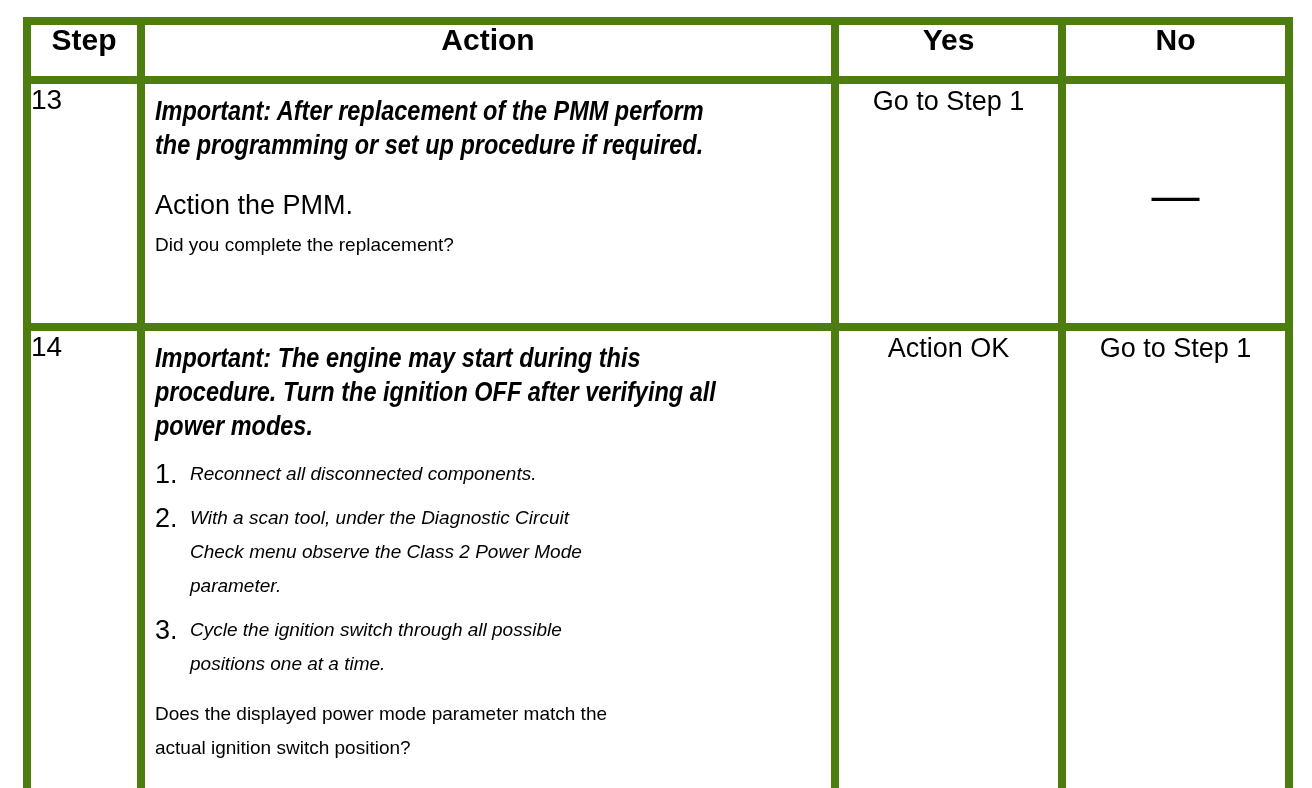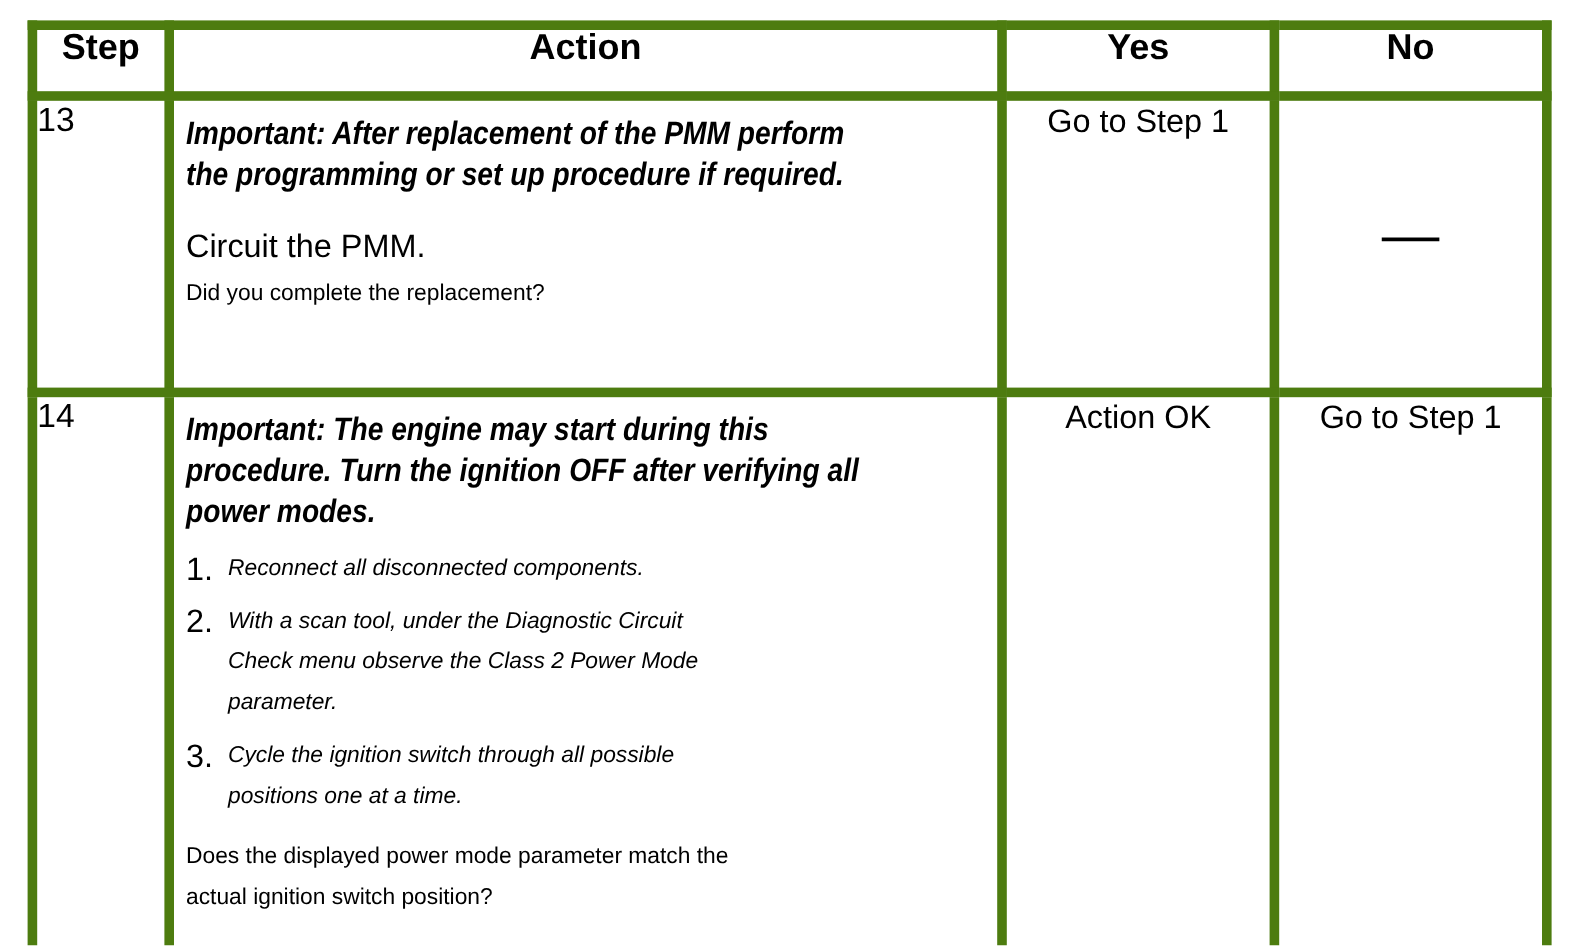--- a/index.html
+++ b/index.html
@@ -132,21 +132,21 @@
         <th class="hdr">No</th>
       </tr>
     </thead>
     <tbody>
       <tr style="height:247px">
         <td class="step-cell">13</td>
         <td class="action-cell">
           <div class="cell-flex">
             <p class="important">Important: After replacement of the PMM perform
 the programming or set up procedure if required.</p>
-            <p class="body-text">Circuit the PMM.</p>
+            <p class="body-text">Action the PMM.</p>
             <div class="spacer"></div>
             <p class="question">Did you complete the replacement?</p>
           </div>
         </td>
         <td class="yes-cell">
           <span class="goto">Go to Step 1</span>
         </td>
         <td class="no-cell dash-cell">
           <span class="dash">—</span>
         </td>

